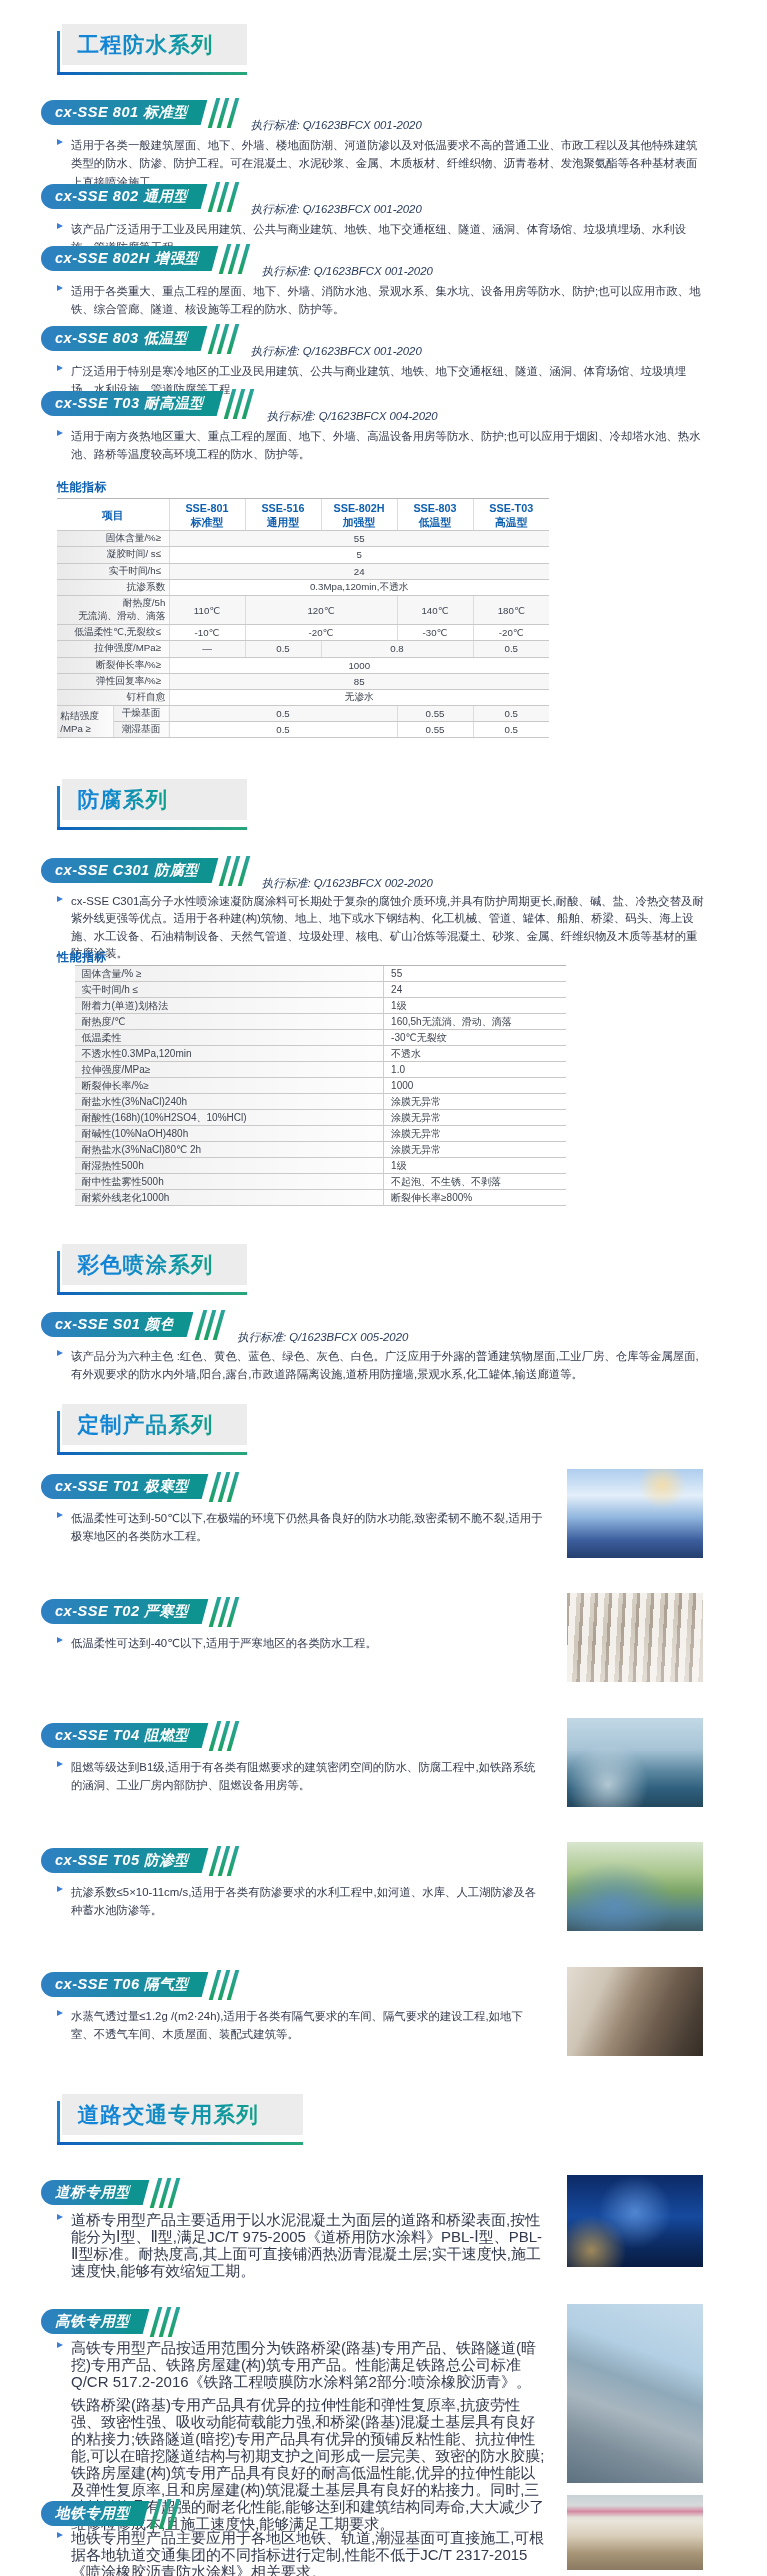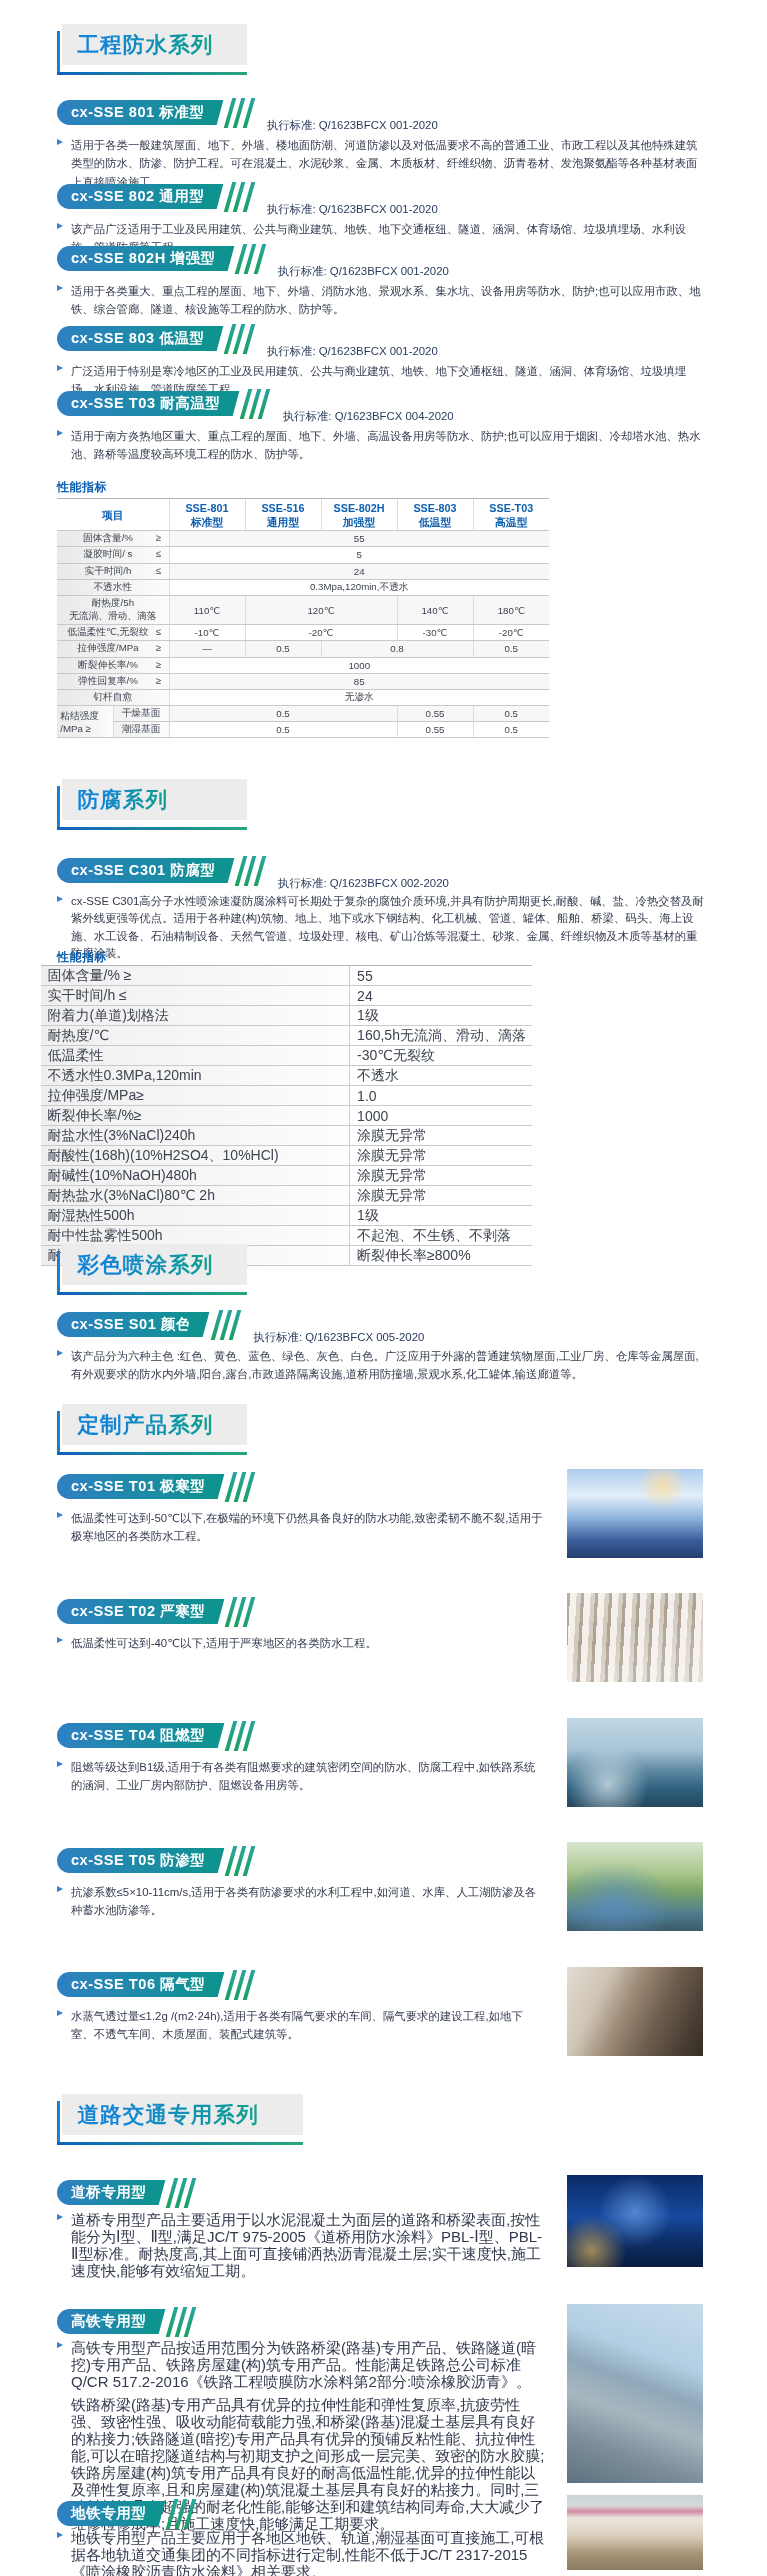--- a/index.html
+++ b/index.html
@@ -13,21 +13,21 @@
            padding-left:15px;box-sizing:border-box;}
   .sec-title{font-size:21.6px;font-weight:800;letter-spacing:1.1px;color:#1285d6;white-space:nowrap;}
   @supports ((-webkit-background-clip:text) or (background-clip:text)){
     .sec-title{background:linear-gradient(90deg,#1285d6 25%,#0fa08a);
                -webkit-background-clip:text;background-clip:text;color:transparent;}
   }
   .sec-underline{position:absolute;left:0;top:48px;width:100%;height:2.7px;
                  background:linear-gradient(90deg,#0f62c0,#27a77a);}
 
   
-  .badge-row{position:absolute;left:57px;display:flex;align-items:center;height:25px;}
+  .badge-row{position:absolute;left:41px;display:flex;align-items:center;height:25px;font-style:italic;}
   .badge{position:relative;height:25px;display:flex;align-items:center;
          padding:0 7.6px 0 14px;border-radius:13px 0 0 13px;
          background:linear-gradient(90deg,#2f80c3,#0e9390);
          color:#fff;font-weight:bold;font-size:14.6px;white-space:nowrap;letter-spacing:0.5px;}
   .badge::after{content:"";position:absolute;right:-8px;top:0;height:100%;width:17.3px;
                 background:#0e9390;transform:skewX(-15deg);}
   .slashes{display:flex;gap:4.9px;margin-left:16px;}
   .slashes i{display:block;width:4.3px;height:30px;transform:skewX(-16deg);
              background:linear-gradient(180deg,#2aa4a0,#1ba05f);}
   .std{margin-left:16px;font-size:11.4px;color:#2a3c5c;white-space:nowrap;align-self:flex-end;
@@ -49,32 +49,32 @@
 
   
   table.tperf{position:absolute;left:57px;width:491px;border-collapse:collapse;
               font-size:9.7px;color:#3d4450;border-top:1.6px double #b5b5b5;border-bottom:0.5px solid #b5b5b5;
               table-layout:fixed;}
   table.tperf th,table.tperf td{border-top:0.5px solid #c9c9c9;border-bottom:0.5px solid #c9c9c9;
               border-left:0.5px solid #dcdcdc;border-right:0.5px solid #dcdcdc;padding:1.1px 3.2px;}
   table.tperf th:first-child,table.tperf td:first-child{border-left:none;margin-left:24px;}
   table.tperf th:last-child,table.tperf td:last-child{border-right:none;}
   table.tperf th{color:#0d5fb0;font-weight:bold;font-size:10.8px;line-height:1.3;height:29px;background:#fff;}
-  td.item{text-align:center;padding-left:6.5px;background:linear-gradient(90deg,#e9e9e9,#fcfcfc);}
+  td.item{text-align:right;padding-left:6.5px;background:linear-gradient(90deg,#e9e9e9,#fcfcfc);}
   td.item .sym{float:right;margin-right:4.3px;color:#4a4a4a;}
   td.c{text-align:center;}
   tr.r{height:14.6px;}
   tr.tall{height:27px;}
   tr.bond{height:16px;}
   tr:nth-child(odd) td.c{background:#f7f7f7;}
   td.bondlabel{white-space:pre-line;text-align:left;padding-left:6.5px;line-height:1.35;
                background:linear-gradient(90deg,#e9e9e9,#fcfcfc);}
   td.sub{text-align:center;background:linear-gradient(90deg,#f0f0f0,#fcfcfc);}
 
-  table.t2{position:absolute;left:41px;width:491px;border-collapse:collapse;font-size:14px;
+  table.t2{position:absolute;left:75px;width:491px;border-collapse:collapse;font-size:10px;
            color:#3d4450;border-top:1.6px double #b5b5b5;border-bottom:0.5px solid #b5b5b5;table-layout:fixed;}
   table.t2 td{border-top:0.5px solid #c9c9c9;border-bottom:0.5px solid #c9c9c9;padding:0.5px 3.2px;height:12.4px;}
   table.t2 td.k{padding-left:6.5px;background:linear-gradient(90deg,#efefef,#fdfdfd);
                 border-right:0.5px solid #cfcfcf;}
   table.t2 td.v{padding-left:7.6px;}
 
   
   .photo{position:absolute;left:567px;width:136px;}
   .ph-snow{background:radial-gradient(circle at 70% 18%,rgba(255,220,150,.75),transparent 20%),
            linear-gradient(180deg,#aecdee 0%,#e3effa 30%,#8fb4dd 55%,#3d5e9e 80%,#243f6e 100%);}
@@ -214,21 +214,21 @@
       </tr>
       <tr class="r">
         <td class="item" colspan="2"><span>凝胶时间/ s</span><span class="sym">≤</span></td>
         <td class="c" colspan="5">5</td>
       </tr>
       <tr class="r">
         <td class="item" colspan="2"><span>实干时间/h</span><span class="sym">≤</span></td>
         <td class="c" colspan="5">24</td>
       </tr>
       <tr class="r">
-        <td class="item" colspan="2"><span>不透水性</span></td>
+        <td class="item" colspan="2"><span>抗渗系数</span></td>
         <td class="c" colspan="5">0.3Mpa,120min,不透水</td>
       </tr>
       <tr class="tall">
         <td class="item" colspan="2"><span>耐热度/5h</span><br><span>无流淌、滑动、滴落</span></td>
         <td class="c">110℃</td>
         <td class="c" colspan="2">120℃</td>
         <td class="c">140℃</td>
         <td class="c">180℃</td>
       </tr>
       <tr class="r">

